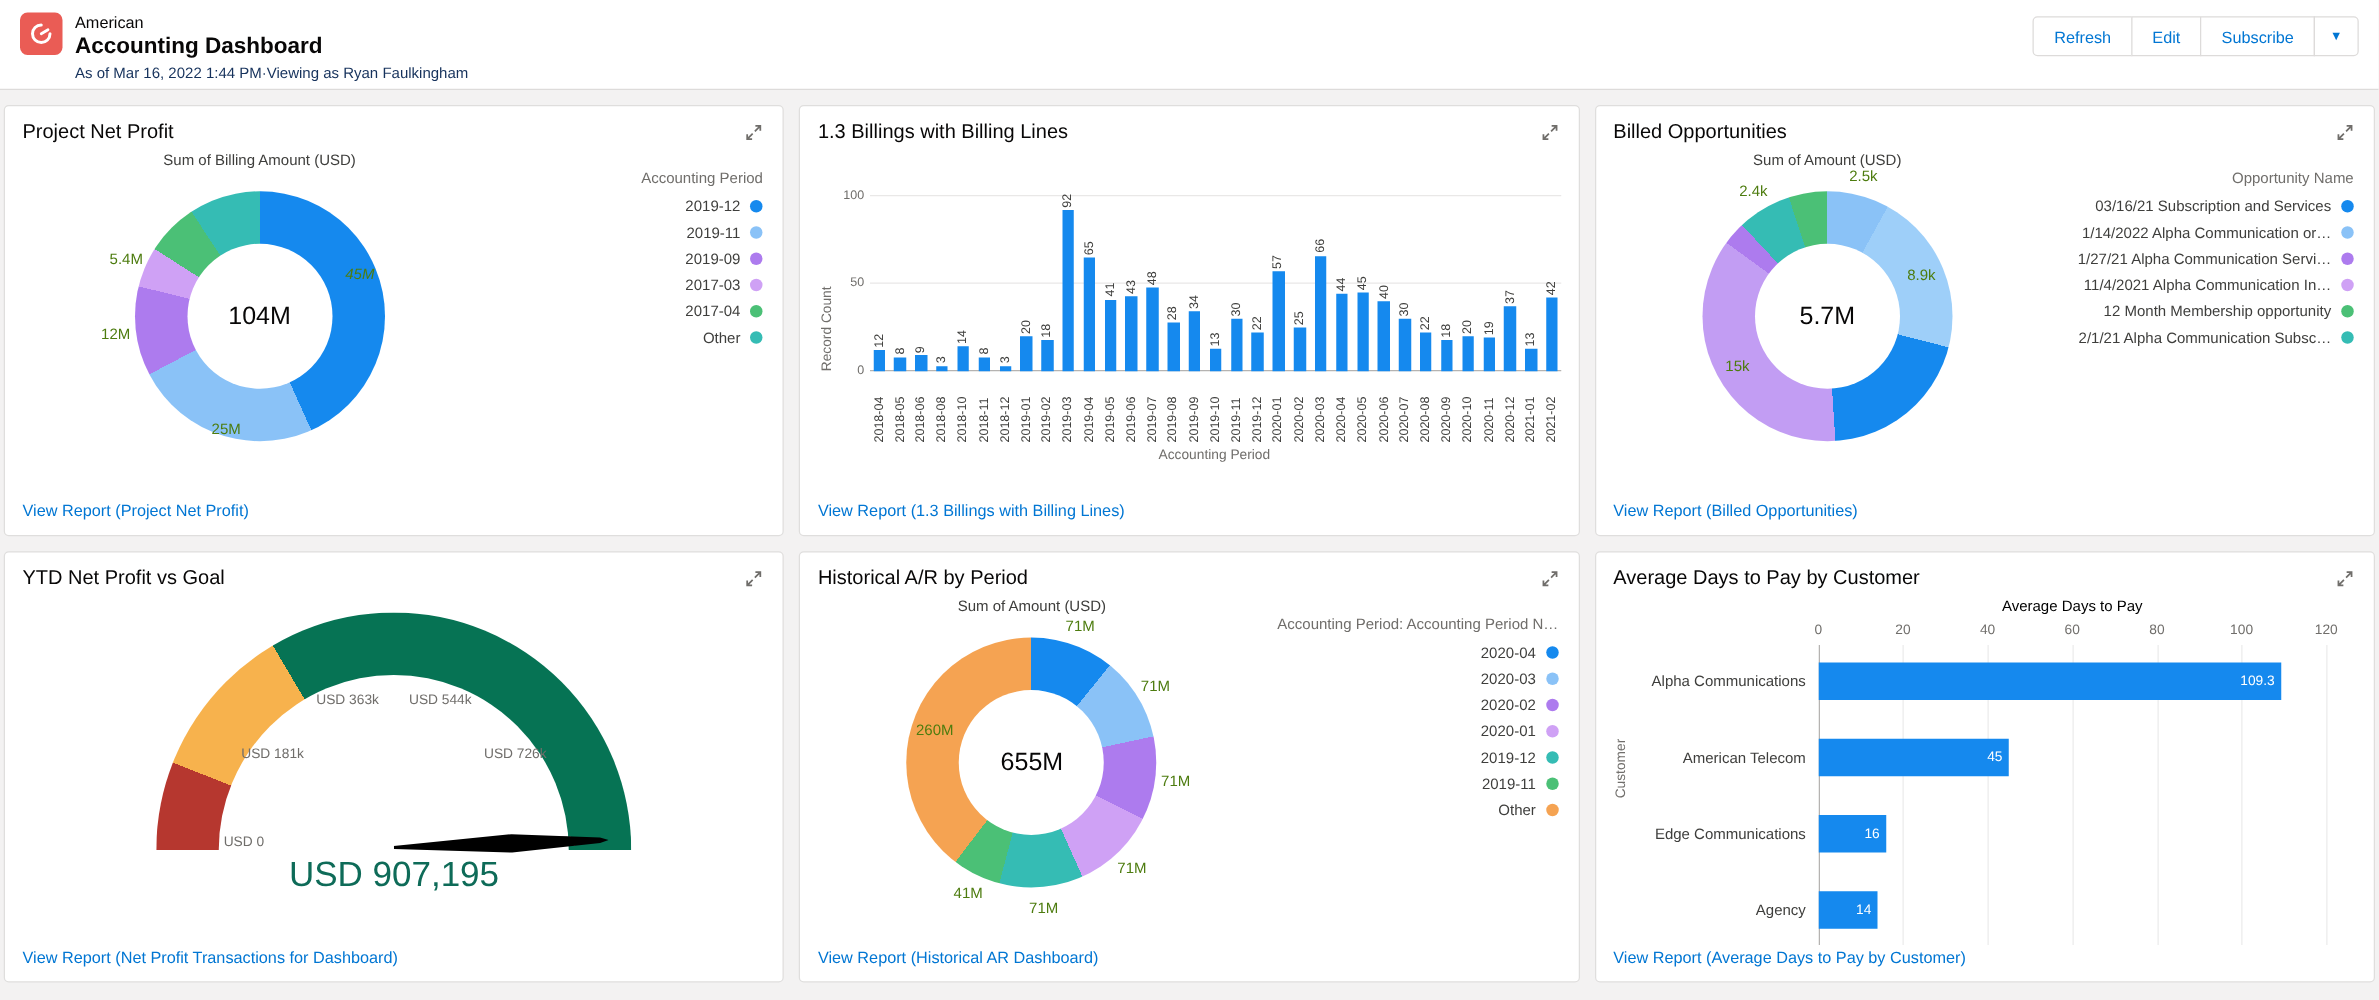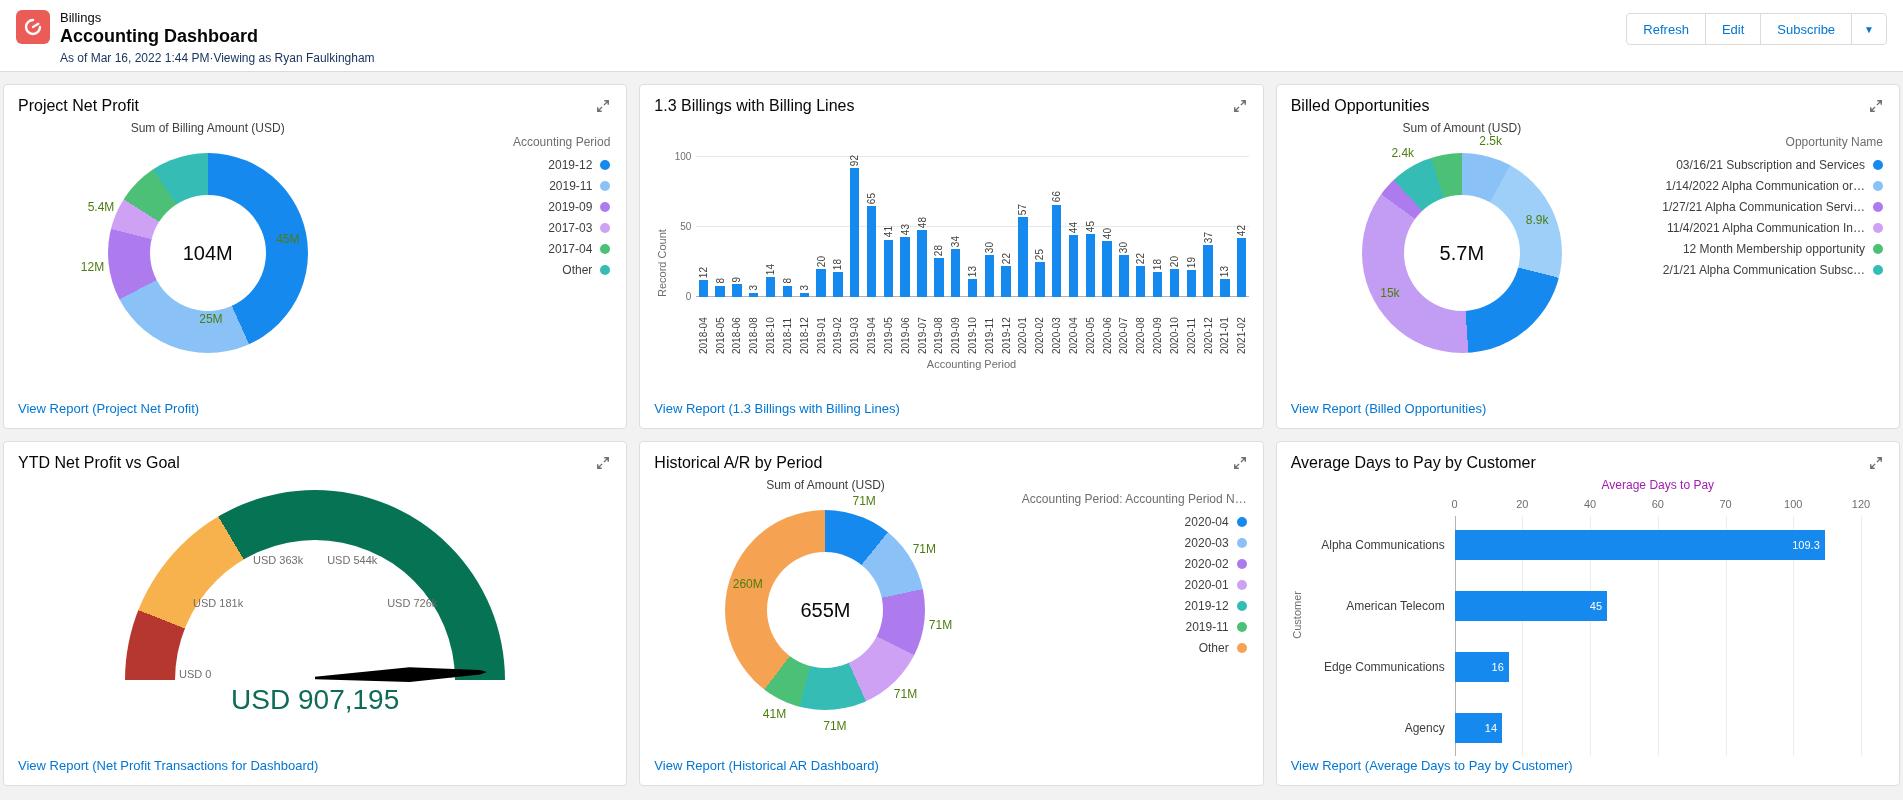--- a/index.html
+++ b/index.html
@@ -96,21 +96,21 @@
   .g-needle {
     position:absolute; left:190px; top:180px; width:172px; height:16px; background:#000;
     transform-origin:0 50%; z-index:3;
     clip-path:polygon(0 42%, 55% 4%, 96% 36%, 100% 50%, 96% 64%, 55% 96%, 0 58%);
   }
   .gauge-value { font-size:28px; color:#0e6b58; margin-top:4px; text-align:center; }
   
   .hwrap { display:flex; flex:1; min-height:0; }
   .hylab { writing-mode:vertical-rl; transform:rotate(180deg); font-size:11px; color:#706e6b; align-self:center; margin-right:2px; }
   .hmain { flex:1; display:flex; flex-direction:column; min-width:0; }
-  .htitle { text-align:center; margin:6px 24px 6px 150px; font-size:12px; color:#a21caf; }
+  .htitle { text-align:center; margin:6px 24px 6px 150px; font-size:12px; color:#000000; }
   .hticks { position:relative; height:16px; margin-left:150px; margin-right:24px; font-size:11px; color:#706e6b; }
   .hticks span { position:absolute; top:0; transform:translateX(-50%); }
   .hbody { display:flex; flex:1; margin-right:24px; min-height:0; }
   .hcats {
     width:150px; flex:none; display:flex; flex-direction:column; justify-content:space-around;
     text-align:right; font-size:12px; color:#3e3e3c; padding-right:10px;
   }
   .hplot { flex:1; position:relative; display:flex; flex-direction:column; justify-content:space-around; }
   .hline { position:absolute; top:2px; bottom:2px; width:1px; background:#ececeb; }
   .hline.axis { background:#b5b3b1; }
@@ -121,21 +121,21 @@
 <body>
 
 <header class="hdr">
   <span class="logo">
     <svg width="20" height="20" viewBox="0 0 20 20">
       <path d="M10 3a7 7 0 1 0 7 7" stroke="#fff" stroke-width="2.4" fill="none" stroke-linecap="round"></path>
       <path d="M10 10l5.4-3.2" stroke="#fff" stroke-width="2.2" stroke-linecap="round"></path>
     </svg>
   </span>
   <div class="hdr-txt">
-    <span class="hdr-crumb">Billings</span>
+    <span class="hdr-crumb">American</span>
     <h1 class="hdr-title">Accounting Dashboard</h1>
     <span class="hdr-meta">As of Mar 16, 2022 1:44 PM·Viewing as Ryan Faulkingham</span>
   </div>
   <div class="btn-group">
     <button class="btn">Refresh</button>
     <button class="btn">Edit</button>
     <button class="btn">Subscribe</button>
     <button class="btn caret"><span>▼</span></button>
   </div>
 </header>
@@ -152,22 +152,22 @@
       </span>
     </div>
     <div class="donut-layout">
       <div class="donut-col">
         <div class="chart-subtitle">Sum of Billing Amount (USD)</div>
         <div class="donut-wrap">
             <div class="donut-ring" style="background: conic-gradient(rgb(21, 137, 238) 0deg, rgb(21, 137, 238) 155.769deg, rgb(138, 194, 247) 155.769deg, rgb(138, 194, 247) 242.308deg, rgb(173, 123, 238) 242.308deg, rgb(173, 123, 238) 283.846deg, rgb(207, 161, 245) 283.846deg, rgb(207, 161, 245) 302.538deg, rgb(75, 192, 118) 302.538deg, rgb(75, 192, 118) 326.769deg, rgb(53, 188, 180) 326.769deg, rgb(53, 188, 180) 360deg);"></div>
             <div class="donut-hole">
               <span class="donut-center">104M</span>
             </div>
-            <span class="donut-label" style="left: 180.174px; top: 86px;">45M</span>
-            <span class="donut-label" style="left: 73.2514px; top: 166px; margin-left: 30px;">25M</span>
+            <span class="donut-label" style="left: 180.174px; top: 66px; font-style: italic;">45M</span>
+            <span class="donut-label" style="left: 73.2514px; top: 190px;">25M</span>
             <span class="donut-label" style="left: -15.1542px; top: 113.982px;">12M</span>
             <span class="donut-label" style="left: -6.62583px; top: 54.3171px;">5.4M</span>
           </div>
       </div>
       <div class="legend">
           <div class="legend-title">Accounting Period</div>
           <div class="legend-item">
             <span class="legend-label">2019-12</span>
             <span class="legend-dot" style="background: rgb(21, 137, 238);"></span>
           </div>
@@ -611,21 +611,21 @@
     </div>
     <div class="hwrap">
       <div class="hylab">Customer</div>
       <div class="hmain">
           <div class="htitle">Average Days to Pay</div>
           <div class="hticks">
             <span style="left: 0%;">0</span>
             <span style="left: 16.6667%;">20</span>
             <span style="left: 33.3333%;">40</span>
             <span style="left: 50%;">60</span>
-            <span style="left: 66.6667%;">70</span>
+            <span style="left: 66.6667%;">80</span>
             <span style="left: 83.3333%;">100</span>
             <span style="left: 100%;">120</span>
           </div>
           <div class="hbody">
             <div class="hcats">
               <span>Alpha Communications</span>
               <span>American Telecom</span>
               <span>Edge Communications</span>
               <span>Agency</span>
             </div>

